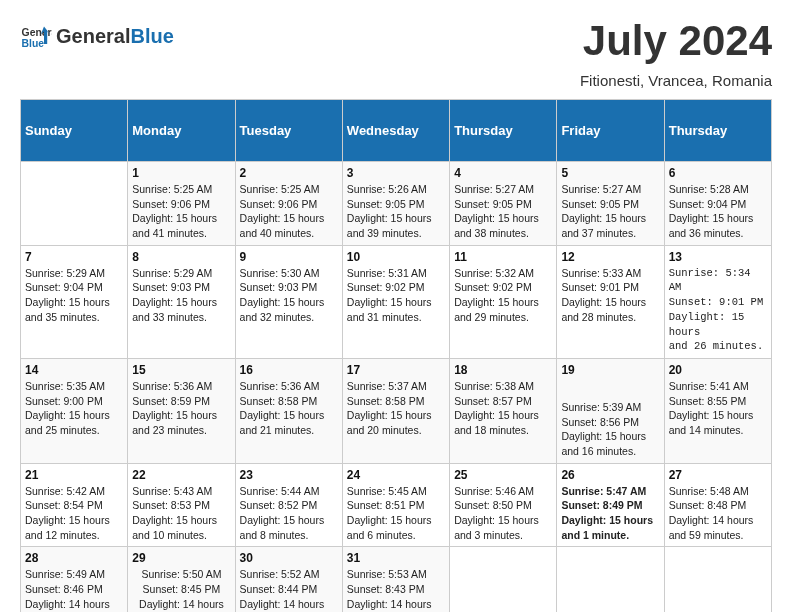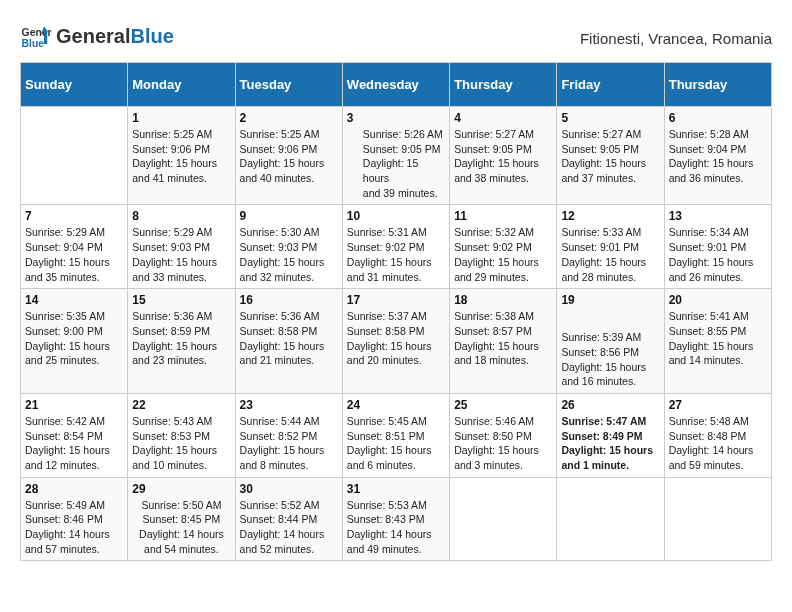--- a/index.html
+++ b/index.html
@@ -40,21 +40,21 @@
       margin-top: 10px;
     }
     table {
       width: 100%;
       border-collapse: collapse;
       font-size: 11px;
     }
     thead tr th {
       background: #1a6faf;
       color: #fff;
-      padding: 14px 4px;
+      padding: 23px 4px;
       text-align: left;
       font-size: 13px;
       font-weight: bold;
       border: 1px solid #ccc;
     }
     tbody tr td {
       border: 1px solid #ccc;
       vertical-align: top;
       padding: 4px;
       width: 107px;
@@ -85,20 +85,21 @@
       <text x="2" y="34" font-size="13" font-weight="bold" fill="#1a6faf">Blue</text>
       <polygon points="30,8 38,18 34,14 34,30 30,30 30,14 26,18" fill="#1a6faf"></polygon>
     </svg>
     <div>
       <div style="font-size:20px;font-weight:bold;color:#333;">
         <span style="color:#333;">General</span><span style="color:#1a6faf;">Blue</span>
       </div>
     </div>
   </div>
   <div class="title-block">
+    <div class="month-title">July 2024</div>
     <div class="location">Fitionesti, Vrancea, Romania</div>
   </div>
 </div>
 
 <table>
   <thead>
     <tr id="header-row">
     <th>Sunday</th>
         <th>Monday</th>
         <th>Tuesday</th>
@@ -120,21 +121,21 @@
         </td>
         <td>
           <div class="day-num">2</div>
           <div class="day-info" style="white-space: pre-line;">Sunrise: 5:25 AM
 Sunset: 9:06 PM
 Daylight: 15 hours
 and 40 minutes.</div>
         </td>
         <td>
           <div class="day-num">3</div>
-          <div class="day-info" style="white-space: pre-line; margin-left: 16px;">Sunrise: 5:26 AM
+          <div class="day-info" style="white-space: pre-line;">Sunrise: 5:26 AM
 Sunset: 9:05 PM
 Daylight: 15 hours
 and 39 minutes.</div>
         </td>
         <td>
           <div class="day-num">4</div>
           <div class="day-info" style="white-space: pre-line;">Sunrise: 5:27 AM
 Sunset: 9:05 PM
 Daylight: 15 hours
 and 38 minutes.</div>
@@ -192,21 +193,21 @@
         </td>
         <td>
           <div class="day-num">12</div>
           <div class="day-info" style="white-space: pre-line;">Sunrise: 5:33 AM
 Sunset: 9:01 PM
 Daylight: 15 hours
 and 28 minutes.</div>
         </td>
         <td>
           <div class="day-num">13</div>
-          <div class="day-info" style="white-space: pre-line;">Sunrise: 5:34 AM
+          <div class="day-info" style="white-space: pre-line; font-family: Liberation Mono, monospace;">Sunrise: 5:34 AM
 Sunset: 9:01 PM
 Daylight: 15 hours
 and 26 minutes.</div>
         </td>
       </tr>
       <tr>
         <td>
           <div class="day-num">14</div>
           <div class="day-info" style="white-space: pre-line;">Sunrise: 5:35 AM
 Sunset: 9:00 PM

